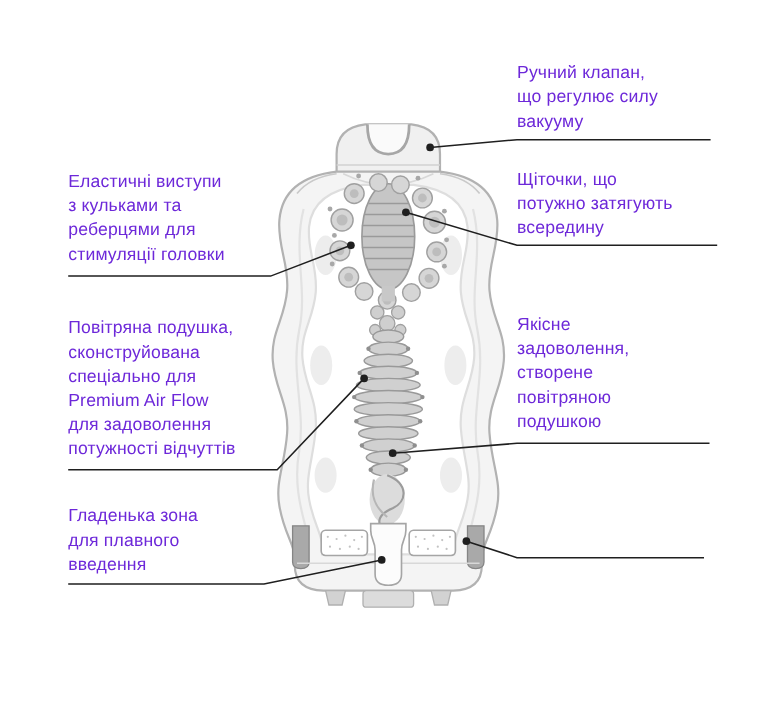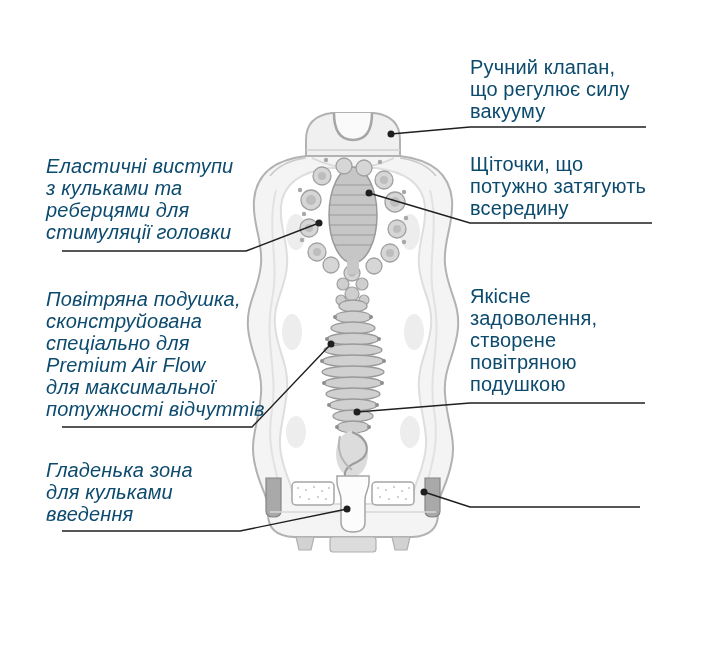--- a/index.html
+++ b/index.html
@@ -4,24 +4,24 @@
 <style>
   * { margin:0; padding:0; box-sizing:border-box; }
   html,body { background:#ffffff; }
   .stage {
     position:relative; width:710px; height:655px; background:#ffffff;
     overflow:hidden; font-family:"Liberation Sans", sans-serif;
   }
   .stage > svg { position:absolute; left:0; top:0; }
   .label {
     position:absolute; white-space:pre-line;
-    font-size:20px; line-height:22px; letter-spacing:.15px;
-    color:#0c4a6e;
+    font-size:16px; line-height:22px; letter-spacing:.15px;
+    color:#6d28d9;
   }
-  .label-left  { left:46px;  width:235px;font-style:italic; }
+  .label-left  { left:62px;  width:235px; }
   .label-right { left:470px; width:235px; }
 </style>
 </head>
 <body>
 
 <div class="stage">
 
   <svg width="710" height="655" viewBox="0 0 710 655">
 
     <g>
@@ -237,24 +237,24 @@
   </svg>
 
   <div class="label label-left" style="top:155px">Еластичні виступи
 з кульками та
 реберцями для
 стимуляції головки</div>
   <div class="label label-left" style="top:288px">Повітряна подушка,
 сконструйована
 спеціально для
 Premium Air Flow
-для максимальної
+для задоволення
 потужності відчуттів</div>
   <div class="label label-left" style="top:459px">Гладенька зона
-для кульками
+для плавного
 введення</div>
 
   <div class="label label-right" style="top:56px">Ручний клапан,
 що регулює силу
 вакууму</div>
   <div class="label label-right" style="top:285px">Якісне
 задоволення,
 створене
 повітряною
 подушкою</div>

